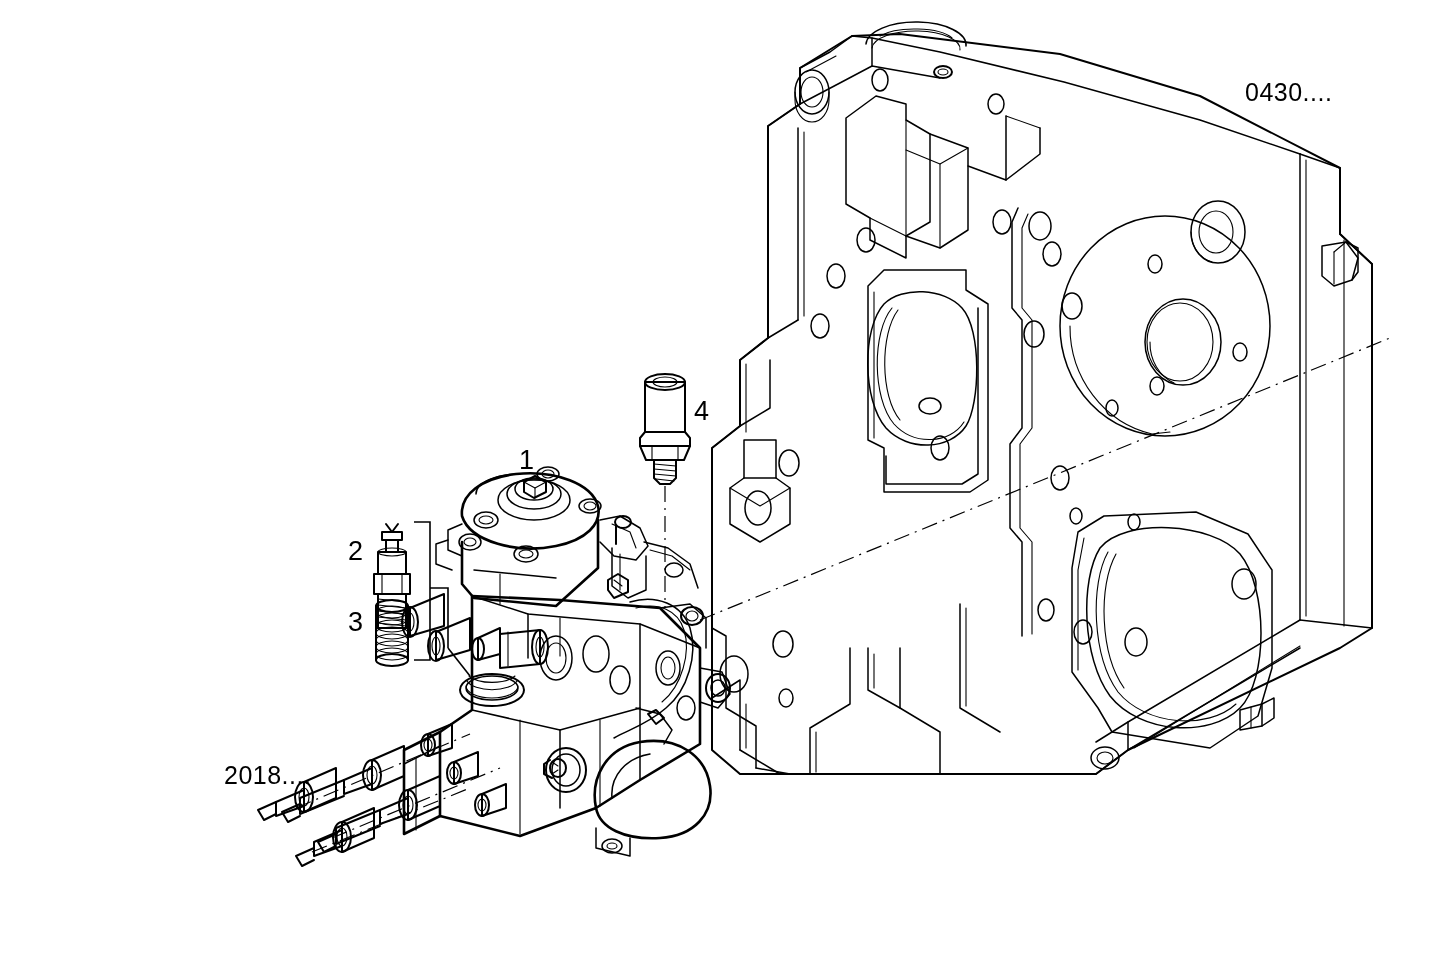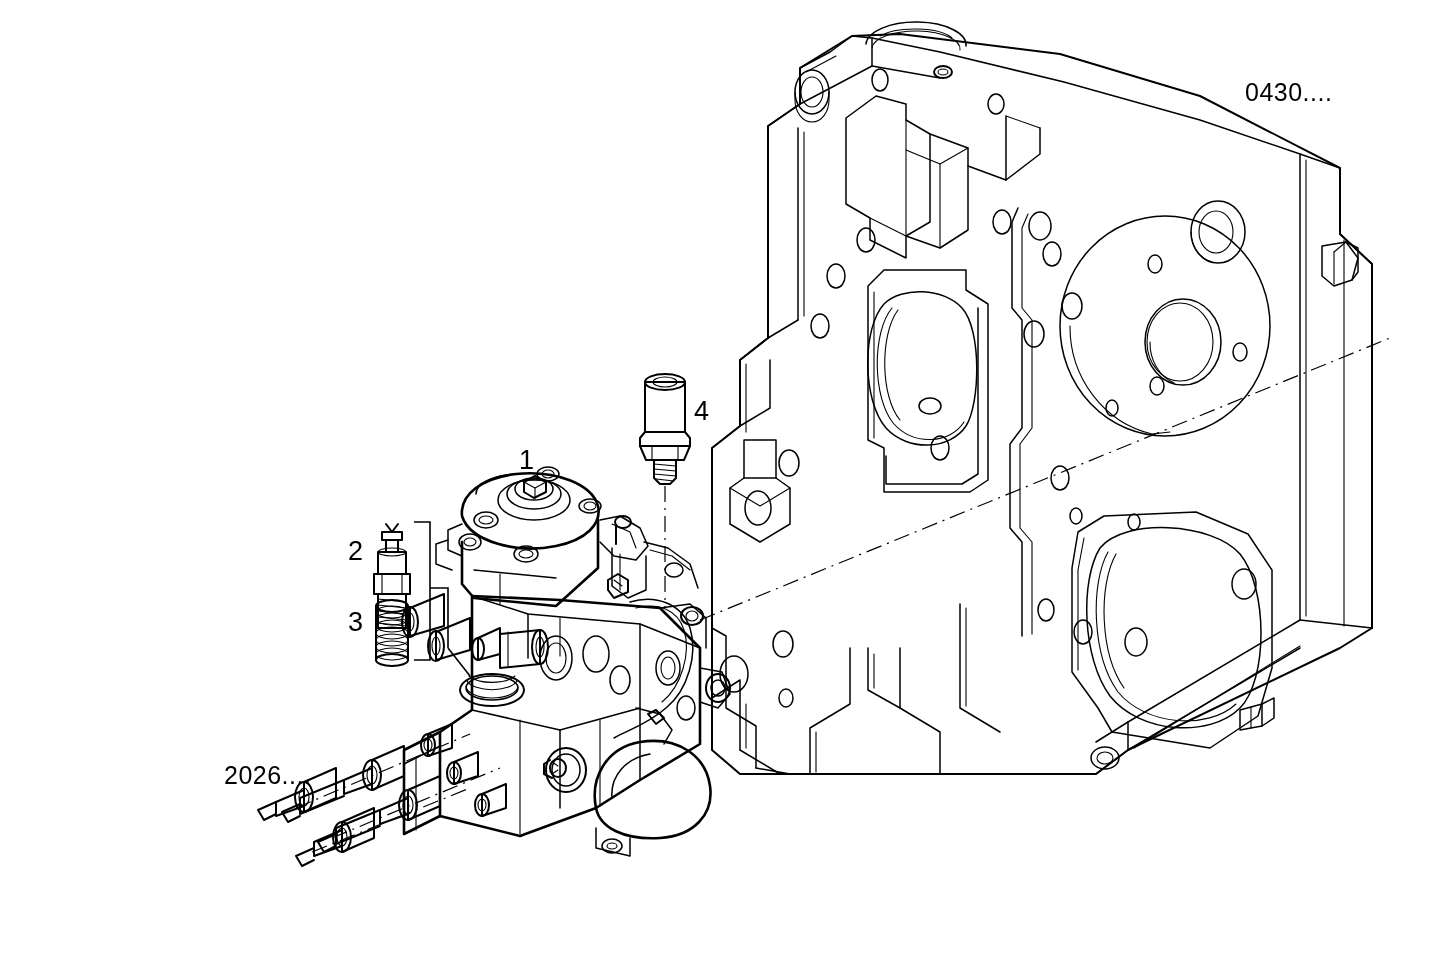--- a/index.html
+++ b/index.html
@@ -420,21 +420,21 @@
     <path class="ln-m" d="M608 572 L618 566 L628 572 L628 584 L614 590 L608 582 Z"></path>
     <path class="ln-t" d="M614 572 L622 578"></path>
     <path class="ln" d="M636 700 L660 706 L672 722 L664 736"></path>
     <path class="ln-m" d="M648 706 L656 702 L664 710 L656 716 Z"></path>
   </g>
 
 </svg>
 
 <div class="lbl ref" style="left:1245px;top:72px;">0430....</div>
 
-<div class="lbl ref" style="left:224px;top:755px;">2026....</div>
+<div class="lbl ref" style="left:224px;top:755px;">2018....</div>
 
 <div class="lbl callout" style="left:519px;top:439px;">1</div>
 
 <div class="lbl callout" style="left:348px;top:530px;">2</div>
 
 <div class="lbl callout" style="left:348px;top:601px;">3</div>
 
 <div class="lbl callout" style="left:694px;top:390px;">4</div>
 
 </div>

